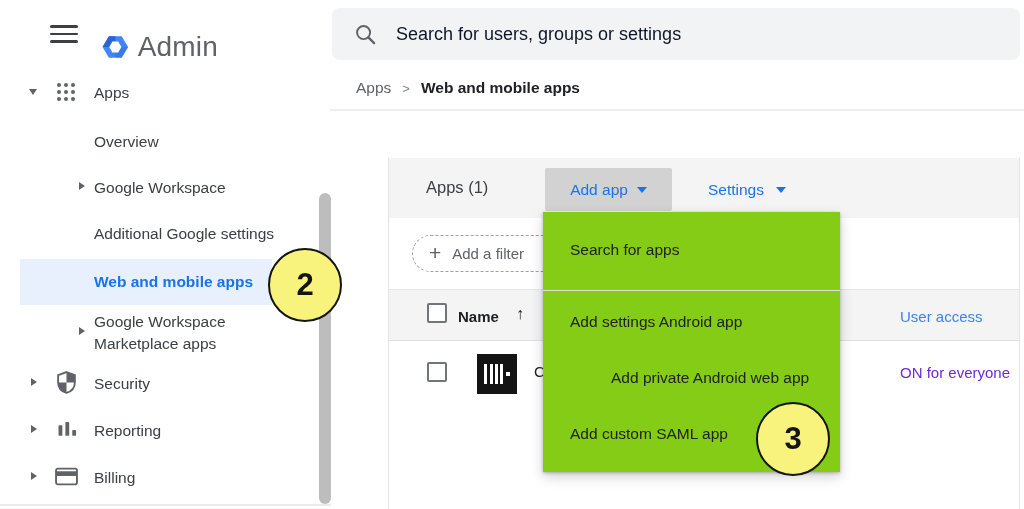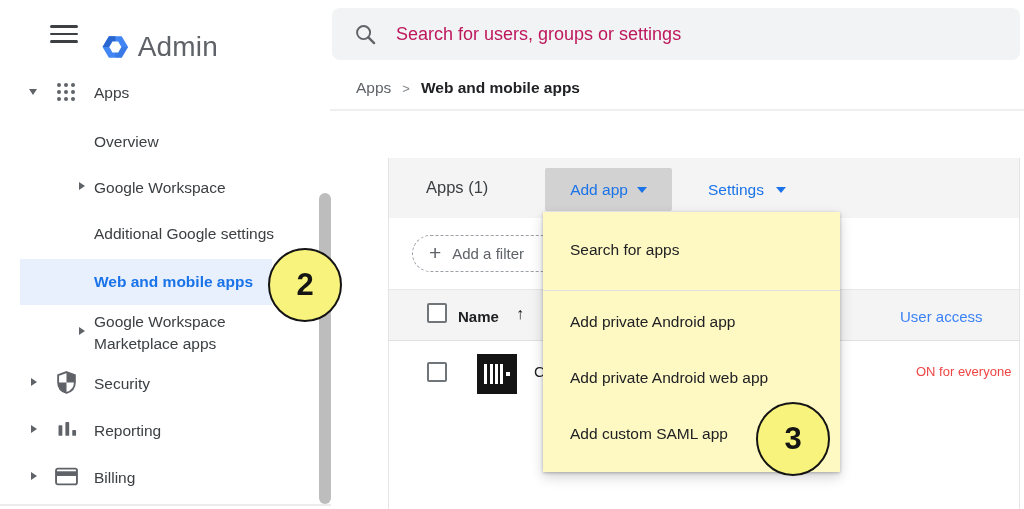--- a/index.html
+++ b/index.html
@@ -8,21 +8,21 @@
   .abs{position:absolute;}
 
   
   .hamburger{left:50px;top:25px;width:28px;height:18px;cursor:pointer;}
   .hamburger span{display:block;height:2.6px;background:#3c4043;border-radius:2px;margin-bottom:5px;}
   .logo-area{left:100px;top:10px;width:118px;height:48px;display:flex;align-items:center;gap:7px;margin-top:13px;}
   .logo-text{font-size:28px;color:#5f6368;letter-spacing:.2px;}
 
   .searchbar{left:332px;top:8px;width:688px;height:52px;background:#f1f3f4;border-radius:8px;
              display:flex;align-items:center;padding-left:22px;gap:19px;box-sizing:border-box;}
-  .search-ph{font-size:18px;color:#be185d;}
+  .search-ph{font-size:18px;color:#0f172a;}
 
   .breadcrumb{left:356px;top:79px;display:flex;align-items:center;gap:11px;font-size:15.5px;}
   .bc-parent{color:#5f6368;}
   .bc-sep{color:#80868b;font-size:13px;}
   .bc-current{color:#202124;font-weight:bold;}
   .bc-line{left:330px;top:109px;width:694px;height:2px;background:#efefef;}
 
   
   .side-label{font-size:15.5px;color:#3c4043;white-space:nowrap;cursor:pointer;}
   .caret-right{width:0;height:0;border-left:6px solid #5f6368;border-top:4.5px solid transparent;
@@ -60,31 +60,31 @@
   .cb-head{left:427px;top:303px;}
   .cb-row{left:427px;top:362px;}
   .th-name{left:458px;top:308px;font-size:15px;font-weight:bold;color:#202124;cursor:pointer;}
   .th-arrow{left:516px;top:305px;font-size:16px;color:#202124;}
   .th-access{left:900px;top:308px;font-size:15px;font-weight:500;color:#3b82f6;cursor:pointer;}
   .app-icon{left:477px;top:354px;width:40px;height:40px;background:#141414;display:flex;
             align-items:center;justify-content:center;gap:2.5px;}
   .app-icon i{display:block;width:2.8px;height:20px;background:#fff;}
   .app-icon b{display:block;width:4px;height:4px;background:#fff;}
   .cell-name{left:534px;top:363px;font-size:15px;color:#202124;cursor:pointer;}
-  .cell-access{left:900px;top:364px;font-size:13px;color:#ef4444;margin-left:16px;}
-
-  
-  .menu{left:543px;top:212px;width:297px;height:260px;background:#fef9c3;z-index:50;
+  .cell-access{left:900px;top:364px;font-size:15px;color:#6d28d9;}
+
+  
+  .menu{left:543px;top:212px;width:297px;height:260px;background:#84cc16;z-index:50;
         box-shadow:0 1px 3px rgba(0,0,0,.25),0 5px 12px rgba(0,0,0,.18);}
   .menu-item{position:absolute;left:0;width:100%;height:54px;display:flex;align-items:center;
              padding-left:27px;box-sizing:border-box;font-size:15.5px;color:#202124;cursor:pointer;}
   .mi-1{top:11px;}
   .menu-divider{position:absolute;left:0;top:78px;width:100%;height:1px;background:#e0e0e0;}
   .mi-2{top:83px;}
-  .mi-3{top:139px;}
+  .mi-3{top:139px;margin-left:41px;}
   .mi-4{top:195px;}
 
   
   .note-circle{width:74px;height:74px;border-radius:50%;background:#f7f37c;border:2.5px solid #141414;
                box-sizing:border-box;display:flex;align-items:center;justify-content:center;
                font-size:31px;font-weight:bold;color:#141414;z-index:60;}
   .note-2{left:268px;top:248px;}
   .note-3{left:756px;top:402px;}
 </style>
 </head>
@@ -214,21 +214,21 @@
       <i></i>
       <i></i>
       <b></b>
   </div>
   <div class="abs cell-name">C</div>
   <div class="abs cell-access">ON for everyone</div>
 
   <div class="abs menu">
     <div class="menu-item mi-1">Search for apps</div>
     <div class="menu-divider"></div>
-    <div class="menu-item mi-2">Add private Android app</div>
+    <div class="menu-item mi-2">Add settings Android app</div>
     <div class="menu-item mi-3">Add private Android web app</div>
     <div class="menu-item mi-4">Add custom SAML app</div>
   </div>
 
   <div class="abs note-circle note-2">2</div>
   <div class="abs note-circle note-3">3</div>
 
 </div>
 
 </body></html>

